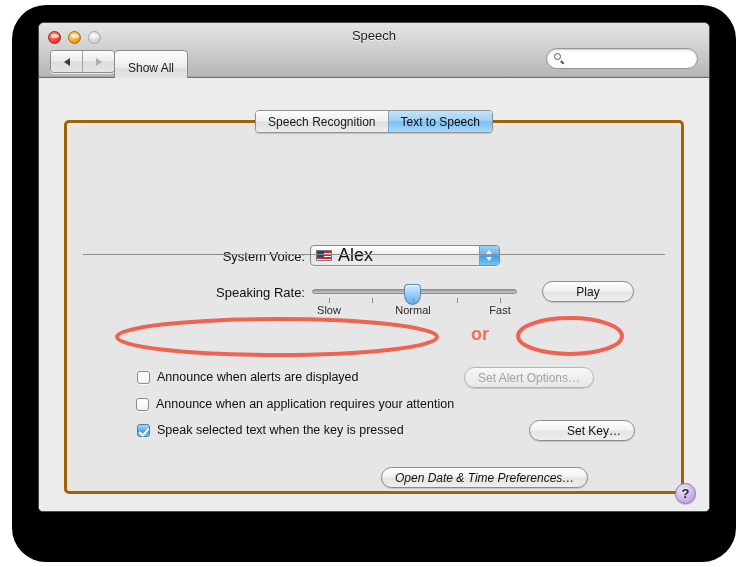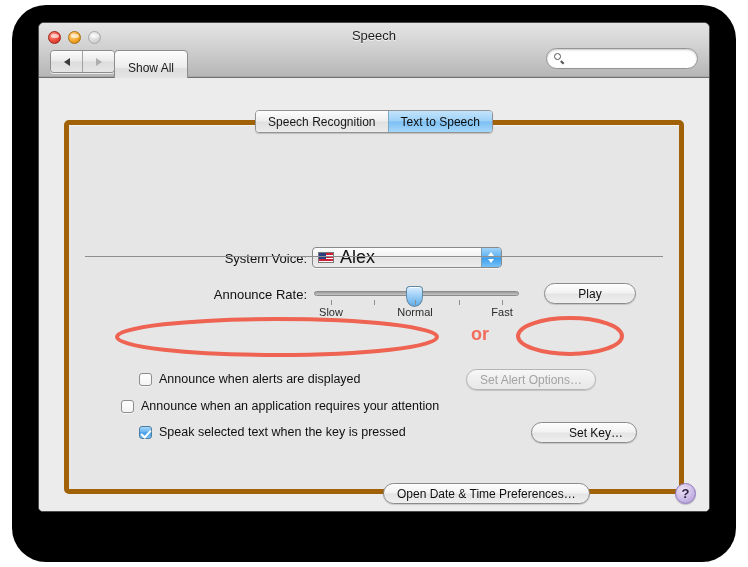--- a/index.html
+++ b/index.html
@@ -229,21 +229,21 @@
     border-left: 1px solid #7da8c4;
   }
 
   
   #tab-panel {
     position: absolute;
     left: 25px;
     top: 42px;
     right: 25px;
     bottom: 18px;
-    border: 5px solid #a16207;
+    border: 3px solid #a16207;
     border-radius: 5px;
     background: #e6e6e6;
     box-shadow: inset 0 1px 0 #f3f3f3;
     box-sizing: border-box;
   }
 
   .row { position: absolute; }
 
   .field-label {
     font-size: 13px;
@@ -520,21 +520,21 @@
 
       <div id="system-voice-popup">
         <span id="us-flag-icon"></span>
         <span id="system-voice-value">Alex</span>
         <span id="voice-stepper">
           <span class="step-tri" id="icon-stepper-up"></span>
           <span class="step-tri" id="icon-stepper-down"></span>
         </span>
       </div>
 
-      <div class="field-label row" style="left:70px; top:162px; width:168px;">Announce Rate:</div>
+      <div class="field-label row" style="left:70px; top:162px; width:168px;">Speaking Rate:</div>
 
       <div id="speaking-rate-slider">
         <div id="slider-track"></div>
         <div id="slider-thumb"></div>
         <div class="tick" style="left:17px;"></div>
         <div class="tick" style="left:60px;"></div>
         <div class="tick" style="left:101px;"></div>
         <div class="tick" style="left:145px;"></div>
         <div class="tick" style="left:188px;"></div>
         <div class="tick-label" style="left:17px;">Slow</div>
@@ -549,34 +549,34 @@
       <div id="section-divider"></div>
 
       <div class="check-row" style="left:70px; top:247px;">
         <span class="checkbox off"></span>
         <span class="check-label">Announce when alerts are displayed</span>
       </div>
       <div class="push-button disabled" style="position:absolute; left:397px; top:244px;">
         <span>Set Alert Options…</span>
       </div>
 
-      <div class="check-row" style="left:52px; top:274px;">
+      <div class="check-row" style="left:69px; top:274px;">
         <span class="checkbox off"></span>
         <span class="check-label">Announce when an application requires your attention</span>
       </div>
 
       <div class="check-row" style="left:70px; top:300px;">
         <span class="checkbox on"></span>
         <span class="check-label">Speak selected text when the key is pressed</span>
       </div>
       <div class="push-button" style="position:absolute; left:462px; top:297px;padding-left:37px;">
         <span>Set Key…</span>
       </div>
 
-      <div class="push-button" style="position:absolute; left:314px; top:358px;">
+      <div class="push-button" style="position:absolute; left:314px; top:344px;font-style:italic;">
         <span>Open Date &amp; Time Preferences…</span>
       </div>
 
     </div>
 
     <div id="help-button">
       <span>?</span>
     </div>
 
   </div>

